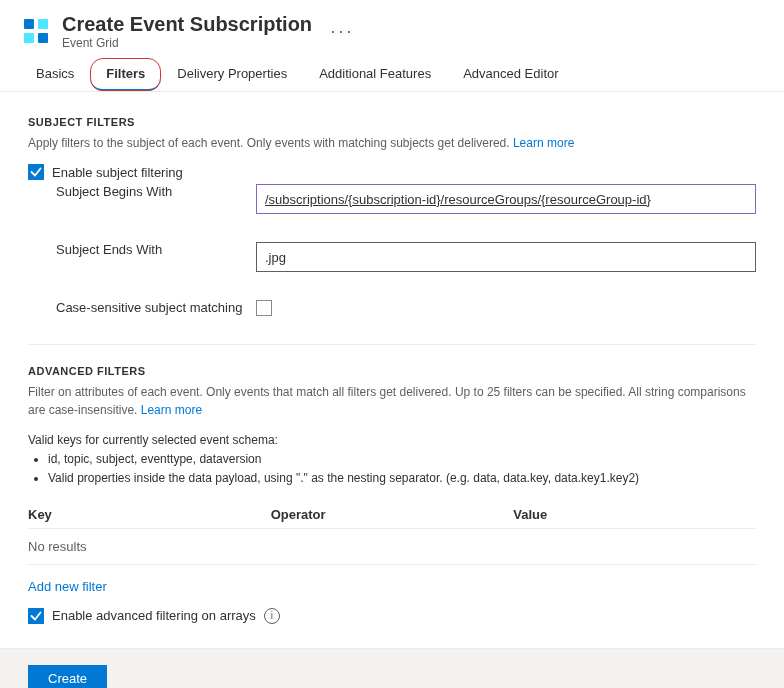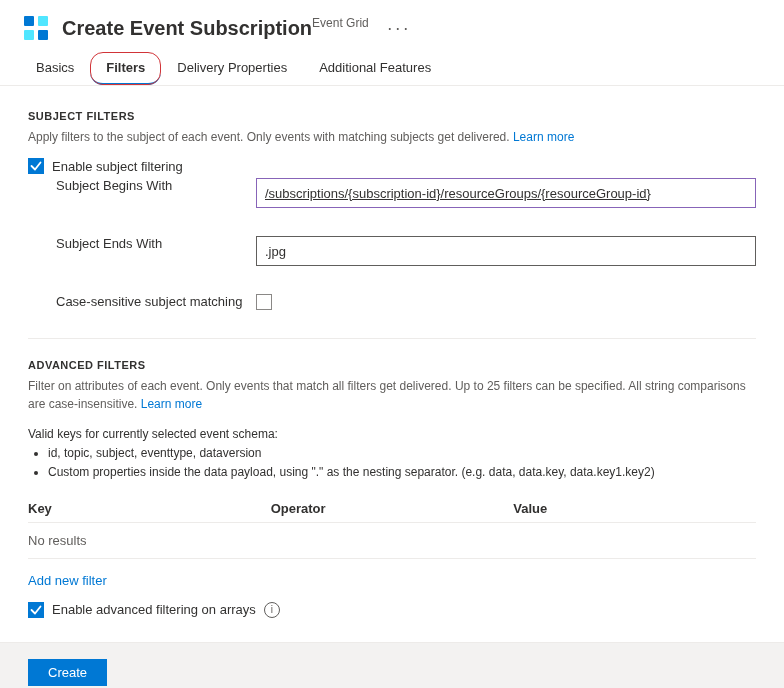--- a/index.html
+++ b/index.html
@@ -33,21 +33,21 @@
       display: flex;
       align-items: center;
       justify-content: center;
     }
     .header-icon svg {
       width: 28px;
       height: 28px;
     }
     .header-title-block {
       display: flex;
-      flex-direction: row;
+      flex-direction: column;
     }
     .header-title {
       font-size: 20px;
       font-weight: 600;
       color: #323130;
       line-height: 1.2;
     }
     .header-subtitle {
       font-size: 12px;
       color: #605e5c;
@@ -259,20 +259,21 @@
         <div class="header-title">Create Event Subscription</div>
         <div class="header-subtitle">Event Grid</div>
       </div>
       <div class="header-more">···</div>
     </div>
     <div class="nav-tabs">
       <div class="nav-tab">Basics</div>
       <div class="nav-tab active">Filters</div>
       <div class="nav-tab">Delivery Properties</div>
       <div class="nav-tab">Additional Features</div>
+      <div class="nav-tab">Advanced Editor</div>
     </div>
   </div>
 
   <div class="content">
 
     <div>
       <div class="section-title">SUBJECT FILTERS</div>
       <div class="section-description">
         <span>Apply filters to the subject of each event. Only events with matching subjects get delivered.</span>
         <a href="#">Learn more</a>
@@ -309,21 +310,21 @@
       <div class="section-title">ADVANCED FILTERS</div>
       <div class="section-description">
         <span>Filter on attributes of each event. Only events that match all filters get delivered. Up to 25 filters can be specified. All string comparisons are case-insensitive.</span>
         <a href="#"> <span>Learn more</span></a>
       </div>
 
       <div class="valid-keys">
         <div>Valid keys for currently selected event schema:</div>
         <ul>
           <li>id, topic, subject, eventtype, dataversion</li>
-          <li>Custom properties inside the data payload, using "." as the nesting separator. (e.g. data, data.key, data.key1.key2)</li>
+          <li>Valid properties inside the data payload, using "." as the nesting separator. (e.g. data, data.key, data.key1.key2)</li>
         </ul>
       </div>
 
       <div class="table-header">
         <div class="table-header-cell">Key</div>
         <div class="table-header-cell">Operator</div>
         <div class="table-header-cell">Value</div>
       </div>
 
       <div class="table-row">

